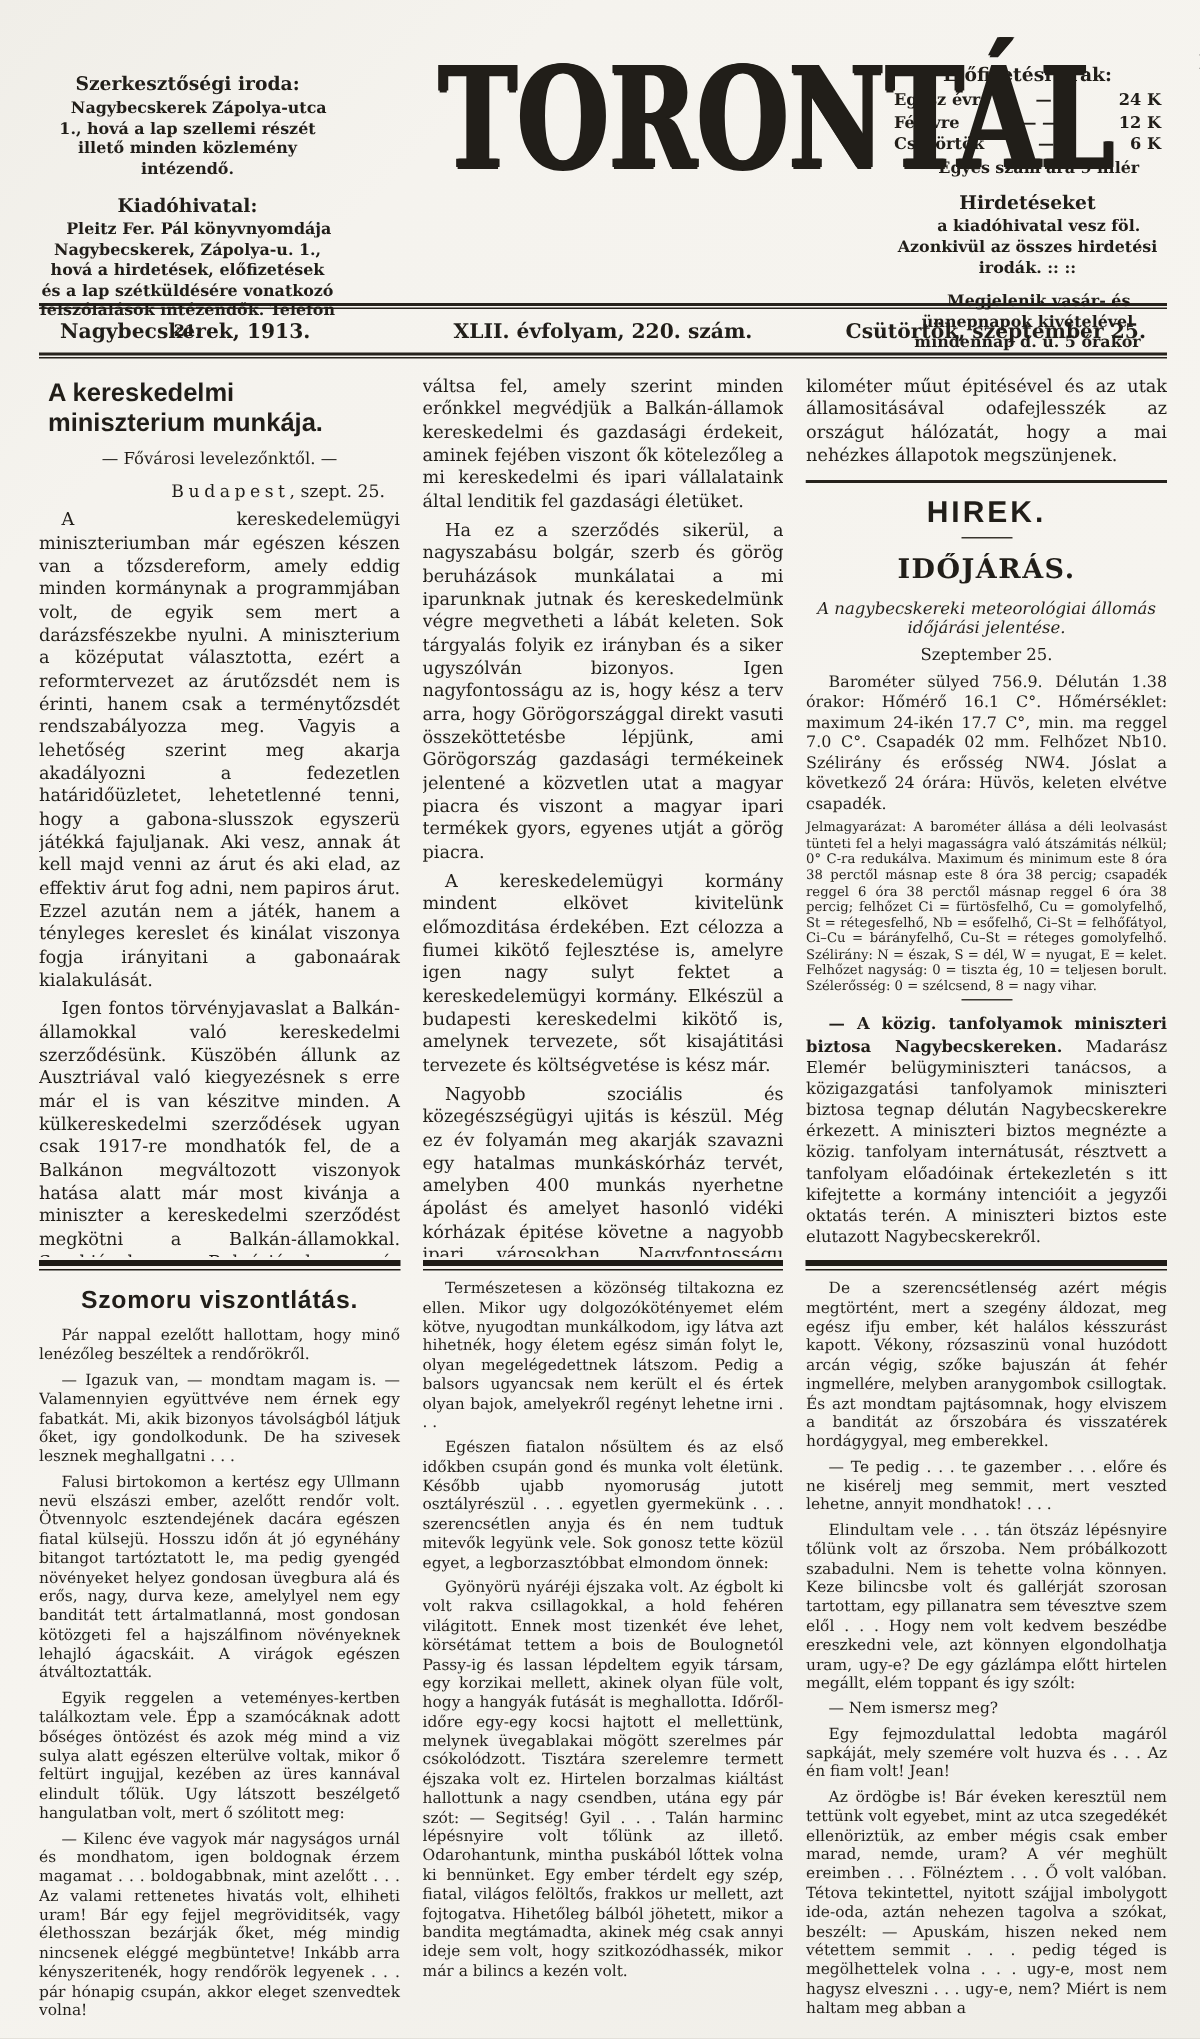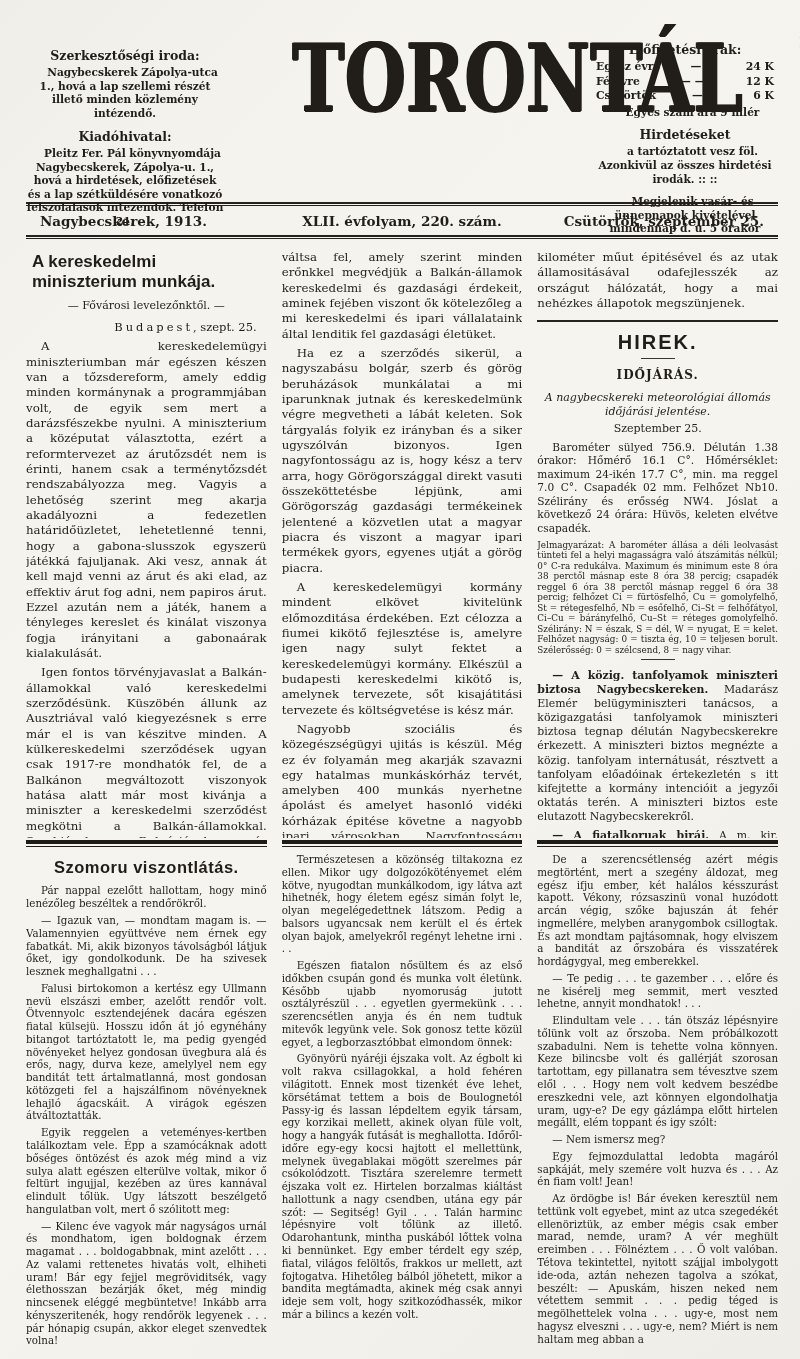--- a/index.html
+++ b/index.html
@@ -42,21 +42,21 @@
   p.cont { text-indent:0; }
   p.noind { text-indent:0; }
   .art-title { font-family:"Liberation Sans","DejaVu Sans",sans-serif; font-weight:bold; font-size:17px; line-height:1.15; text-align:left; margin:2px 6px 8px; text-indent:0; }
   .feuilleton-title { font-family:"Liberation Sans","DejaVu Sans",sans-serif; font-weight:bold; font-size:16.5px; text-align:center; margin:4px 0 7px; text-indent:0; letter-spacing:.5px; }
   .art-subtitle { text-align:center; font-size:11px; margin:0 0 7px; text-indent:0; }
   .art-dateline { text-align:right; padding-right:10px; font-size:11.5px; margin:0 0 4px; text-indent:0; }
   .spread { letter-spacing:3px; }
   .section-rule { border-top:2.5px solid #26221c; margin:9px 0 7px; }
   .hirek-header { font-family:"Liberation Sans","DejaVu Sans",sans-serif; font-weight:bold; font-size:20px; letter-spacing:2px; text-align:center; margin:2px 0 1px; }
   .mini-divider { width:34px; border-top:1.5px solid #3a362f; margin:3px auto 9px; }
-  .weather-title { font-size:12px; font-weight:bold; letter-spacing:1px; text-align:center; margin:0 0 7px; text-indent:0; }
+  .weather-title { font-size:18px; font-weight:bold; letter-spacing:1px; text-align:center; margin:0 0 7px; text-indent:0; }
   .weather-source { font-style:italic; text-align:center; font-size:11px; line-height:1.25; margin:0 0 4px; text-indent:0; }
   .weather-date { text-align:center; font-size:11px; margin:0 0 4px; text-indent:0; }
   .weather-report { font-size:10.6px; line-height:1.28; }
   .weather-legend { font-size:8.8px; line-height:1.2; margin-bottom:2px; }
   .news-item { font-size:10.9px; line-height:1.3; margin-bottom:5px; }
   .news-lead { font-weight:bold; }
 </style>
 </head>
 <body>
 
@@ -89,21 +89,21 @@
         <span>— —</span>
         <span>12 K</span>
       </div>
       <div class="price-row">
         <span>Csütörtök</span>
         <span>— —</span>
         <span>6 K</span>
       </div>
       <p class="mh-small">Egyes szám ára 9 fillér</p>
       <h3 class="mh-box-title">Hirdetéseket</h3>
-      <p class="mh-small">a tartóztatott vesz föl. Azonkivül az összes hirdetési irodák. :: ::</p>
+      <p class="mh-small">a kiadóhivatal vesz föl. Azonkivül az összes hirdetési irodák. :: ::</p>
       <p class="mh-small">Megjelenik vasár- és ünnepnapok kivételével mindennap d. u. 5 órakor</p>
     </div>
   </header>
 
   <div class="rule-double"></div>
 
   <div class="dateline">
     <span class="dl-place">Nagybecskerek, 1913.</span>
     <span class="dl-issue">XLII. évfolyam, 220. szám.</span>
     <span class="dl-day">Csütörtök, szeptember 25.</span>

